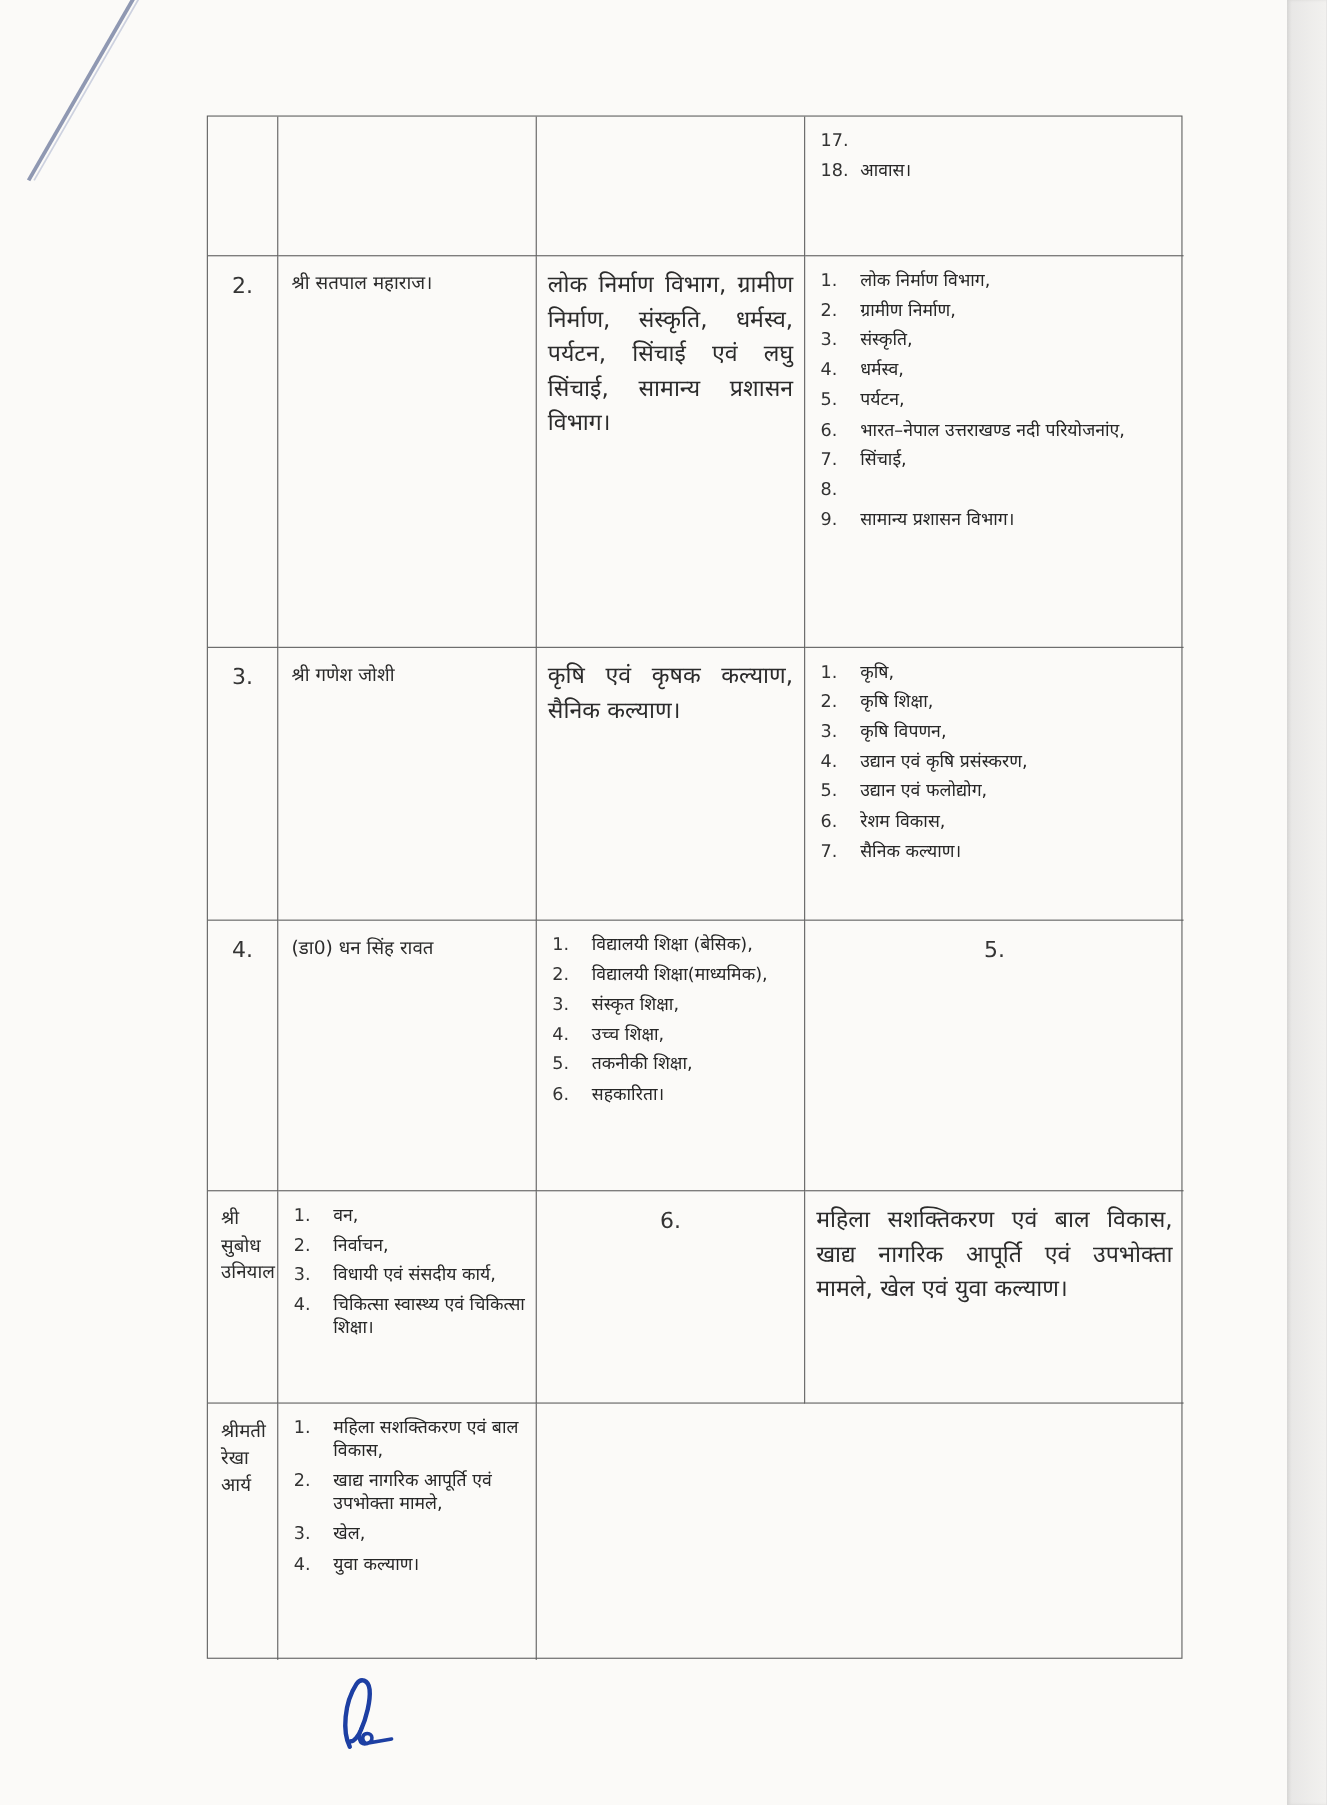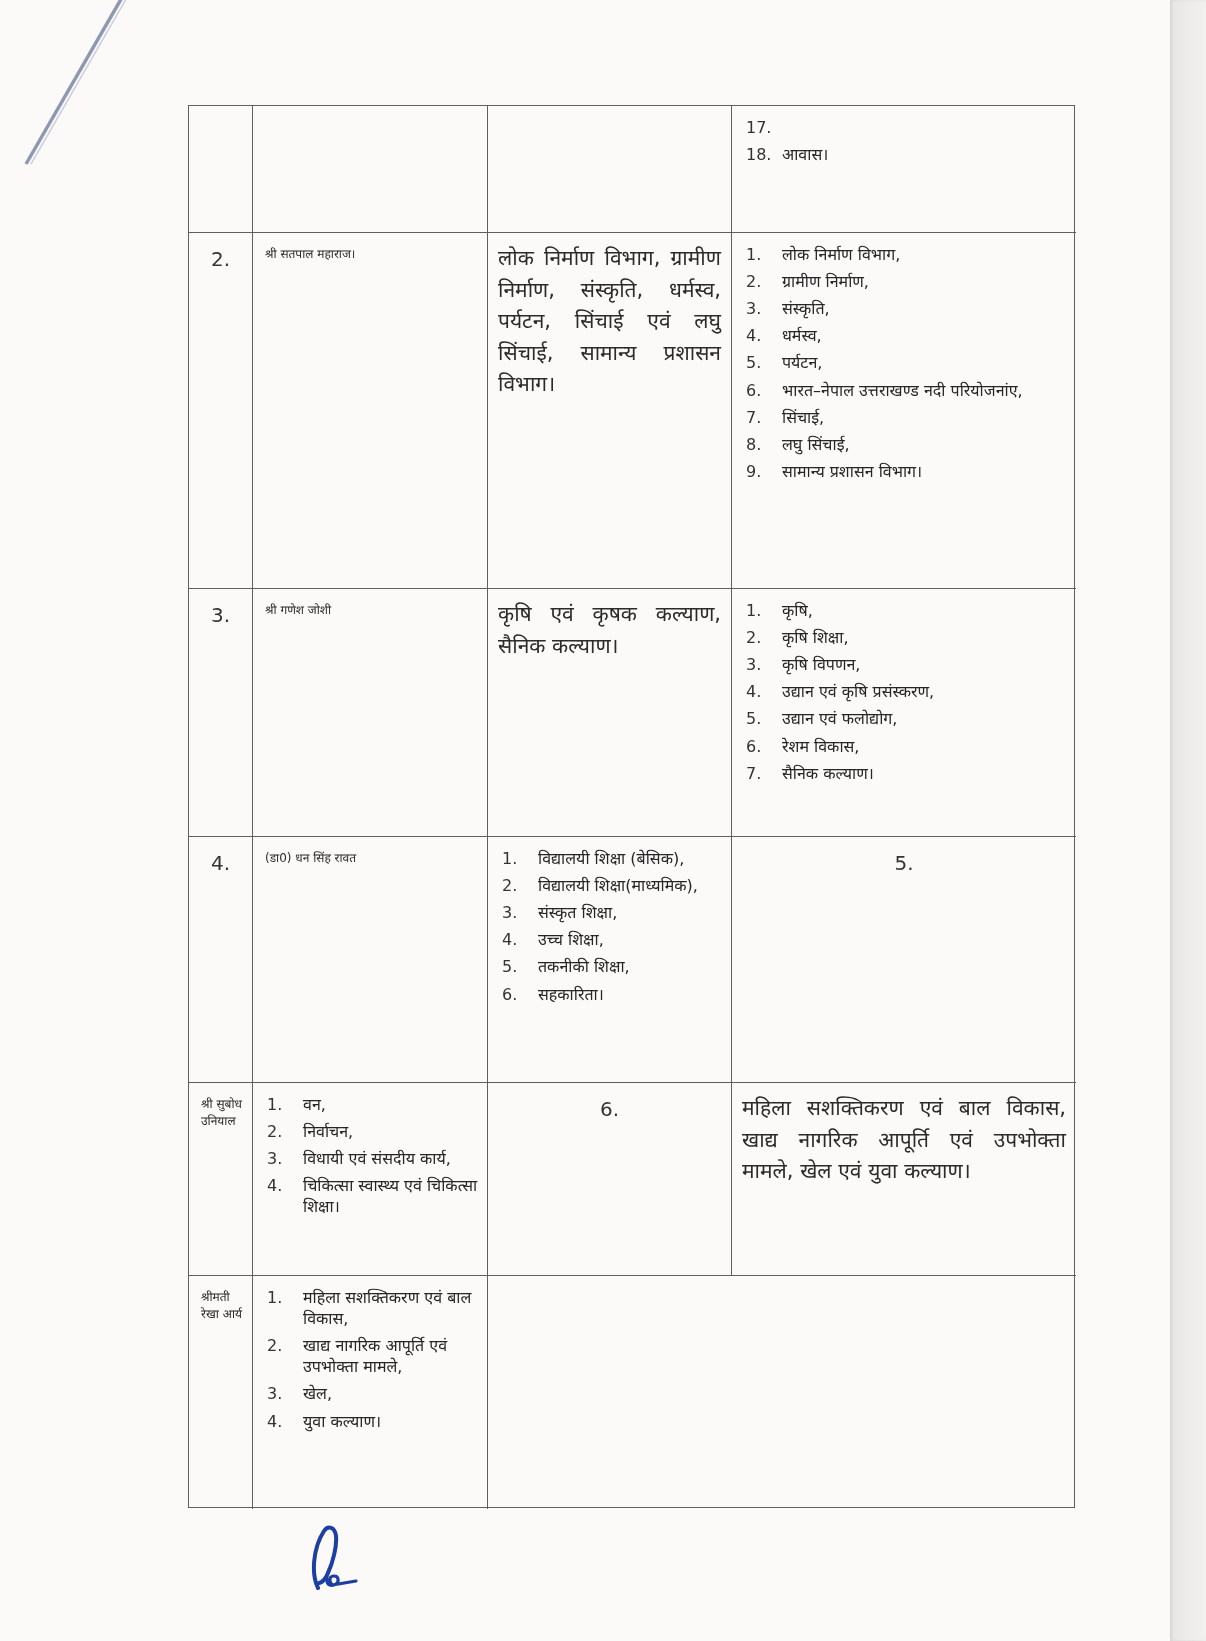--- a/index.html
+++ b/index.html
@@ -23,21 +23,21 @@
     border:1.5px solid #5f5f5f;
     box-sizing:border-box;
   }
   .cell{
     border-right:1px solid #5f5f5f;border-bottom:1px solid #5f5f5f;
     box-sizing:border-box;overflow:hidden;
   }
   .cell:nth-child(4n){border-right:none;}
   .cell:nth-child(n+21){border-bottom:none;}
   .serial{font-size:20px;text-align:center;padding-top:14px;color:#343434;}
-  .name{font-size:12px;padding:13px 8px 13px 12px;line-height:1.45;color:#2b2b2b;}
+  .name{font-size:17px;padding:13px 8px 13px 12px;line-height:1.45;color:#2b2b2b;}
   .summary{font-size:21px;line-height:1.5;text-align:justify;padding:10px 10px 4px 10px;color:#2b2b2b;}
   .items{padding:11px 4px 4px 14px;font-size:16px;color:#262626;}
   .item{display:flex;margin-bottom:6px;line-height:1.32;}
   .item .num{flex:0 0 36px;color:#333;}
   .item .txt{flex:1;}
   .signature-svg{position:absolute;left:298px;top:1518px;}
 </style>
 </head>
 <body>
 
@@ -90,21 +90,20 @@
         <div class="item">
           <div class="num">6.</div>
           <div class="txt">भारत–नेपाल उत्तराखण्ड नदी परियोजनांए,</div>
         </div>
         <div class="item">
           <div class="num">7.</div>
           <div class="txt">सिंचाई,</div>
         </div>
         <div class="item">
           <div class="num">8.</div>
-          <div class="txt">लघु सिंचाई,</div>
         </div>
         <div class="item">
           <div class="num">9.</div>
           <div class="txt">सामान्य प्रशासन विभाग।</div>
         </div>
       </div>
       <div class="cell serial">3.</div>
       <div class="cell name">श्री गणेश जोशी</div>
       <div class="cell summary">कृषि एवं कृषक कल्याण, सैनिक कल्याण।</div>
       <div class="cell items">

